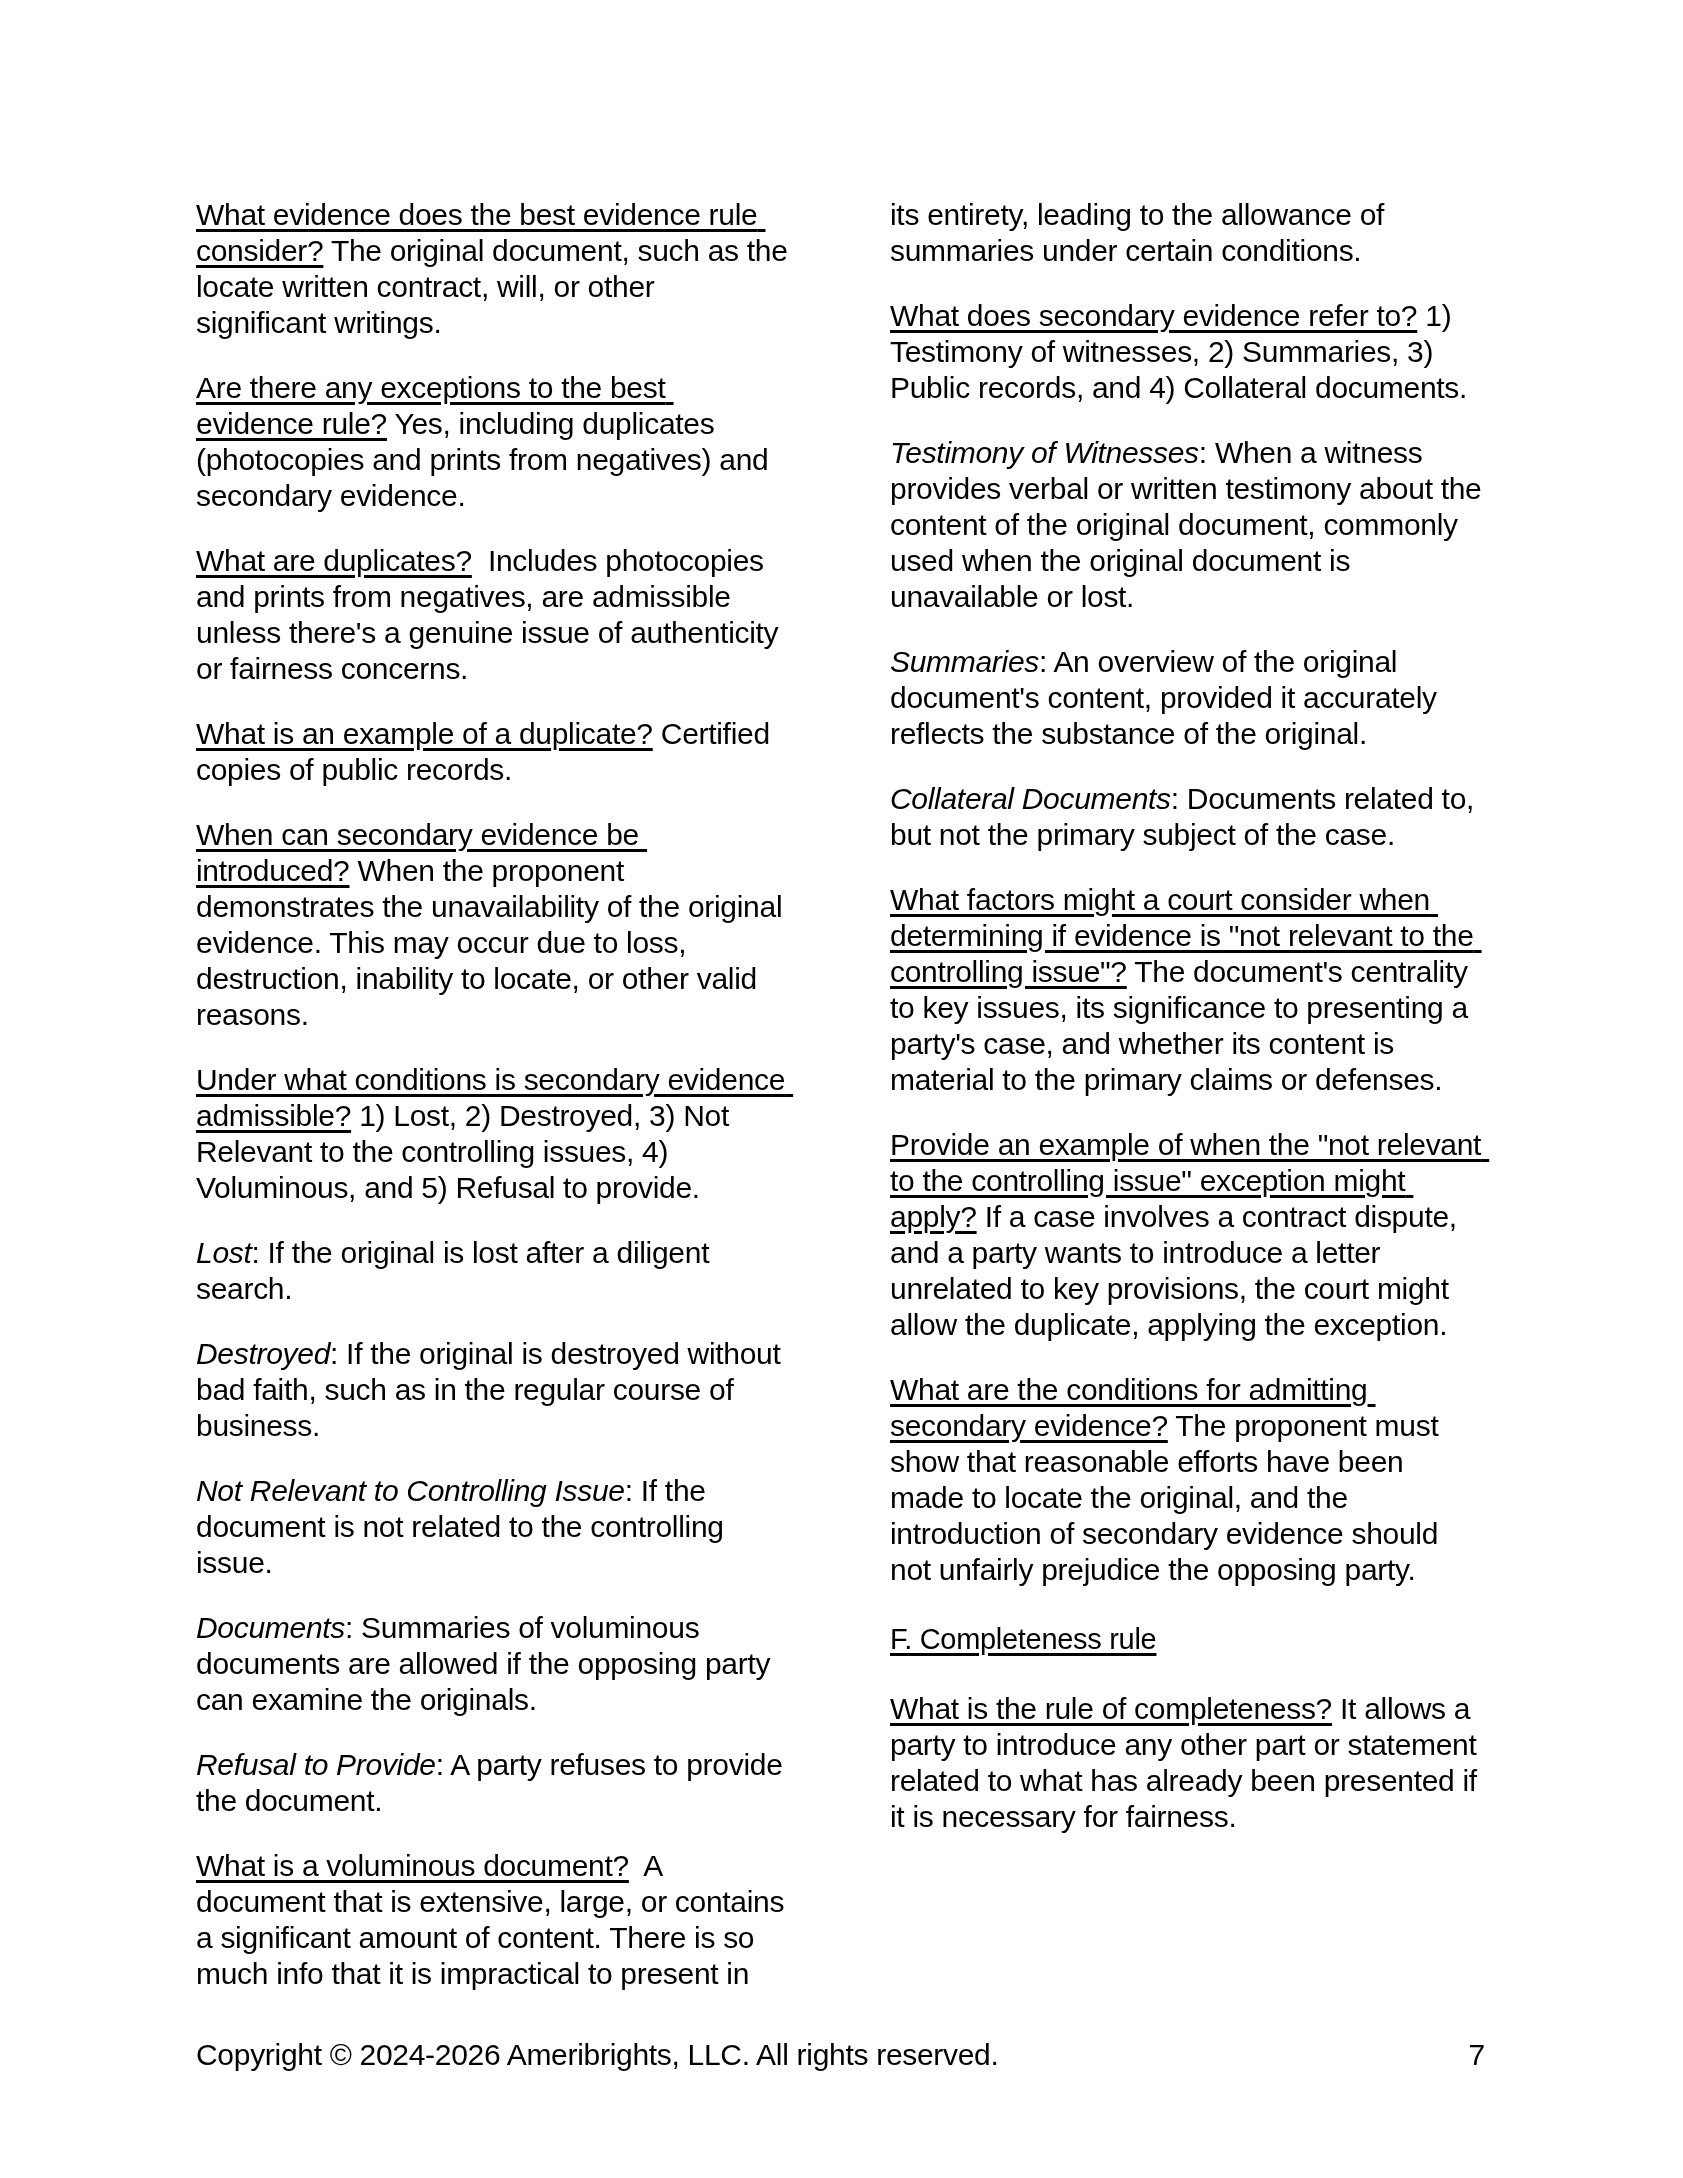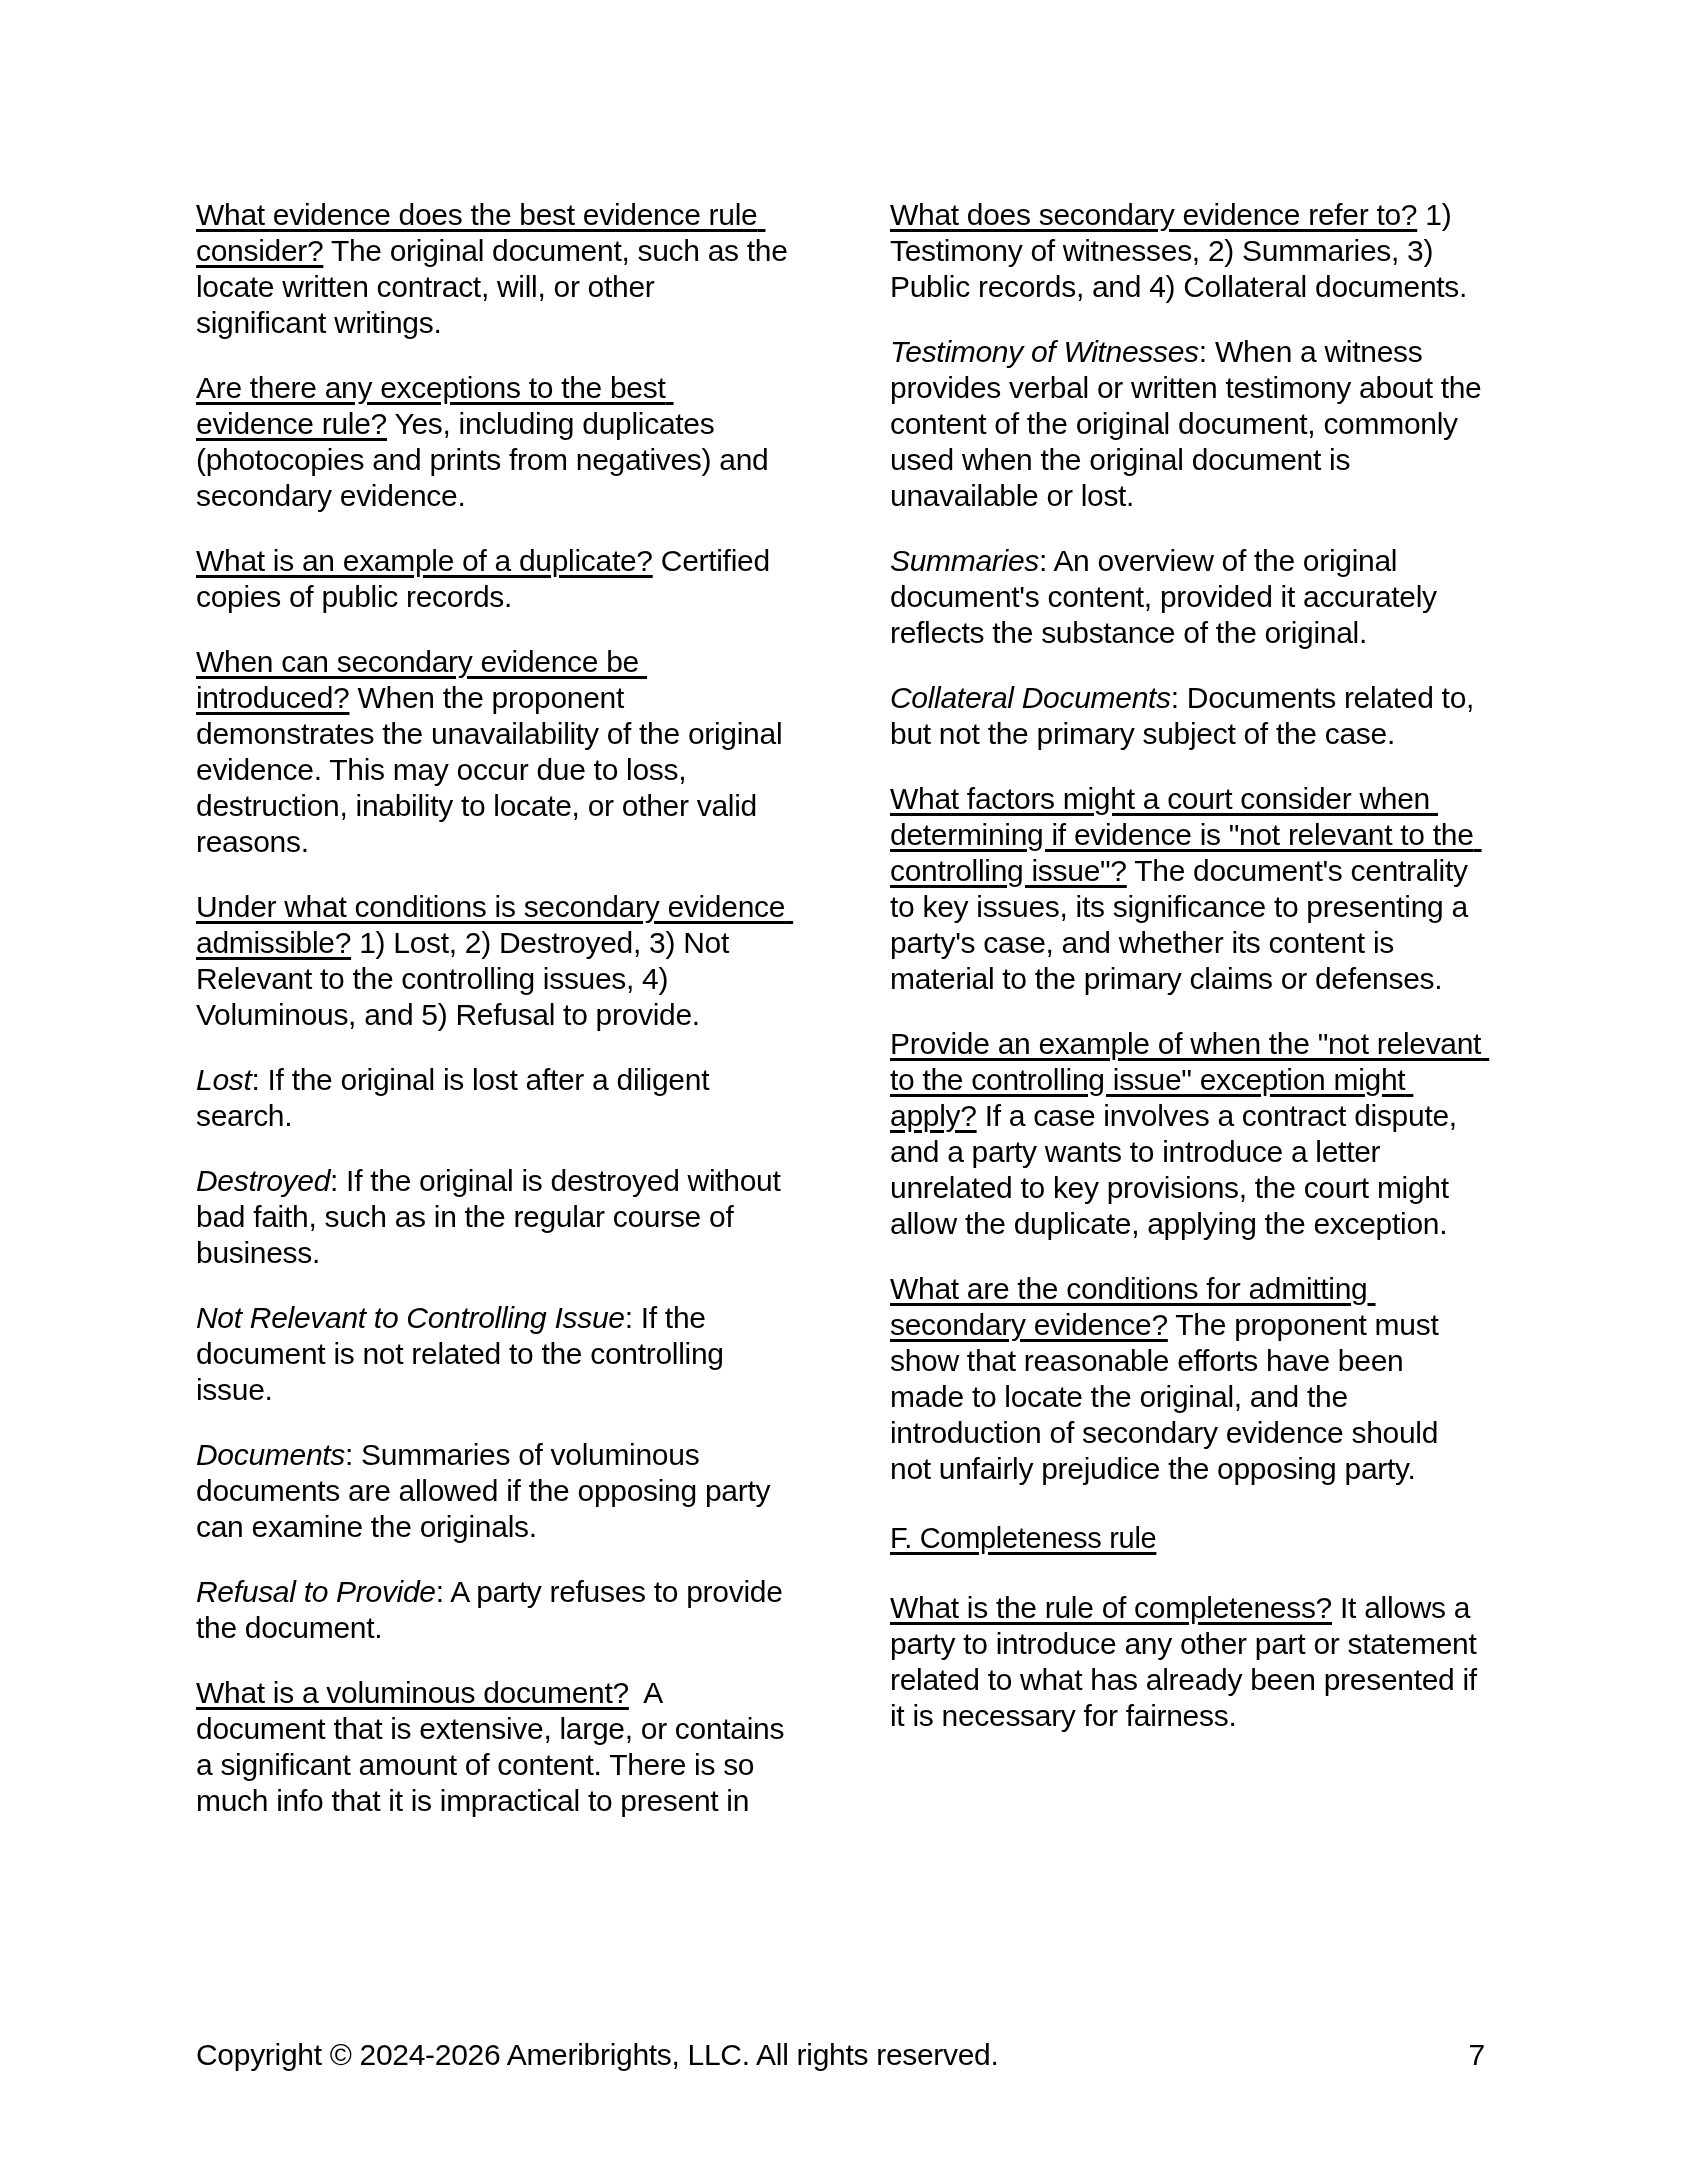--- a/index.html
+++ b/index.html
@@ -40,31 +40,33 @@
   }
 </style>
 </head>
 <body>
 
 <div class="page">
   <div class="content">
     <div class="col">
         <p class="para"><span class="seg-underline">What evidence does the best evidence rule consider?</span><span class="seg-regular"> The original document, such as the locate written contract, will, or other significant writings.</span></p>
         <p class="para"><span class="seg-underline">Are there any exceptions to the best evidence rule?</span><span class="seg-regular"> Yes, including duplicates (photocopies and prints from negatives) and secondary evidence.</span></p>
+        <p class="para"><span class="seg-underline">What are duplicates?</span><span class="seg-regular">  Includes photocopies and prints from negatives, are admissible unless there's a genuine issue of authenticity or fairness concerns.</span></p>
         <p class="para"><span class="seg-underline">What is an example of a duplicate?</span><span class="seg-regular"> Certified copies of public records.</span></p>
         <p class="para"><span class="seg-underline">When can secondary evidence be introduced?</span><span class="seg-regular"> When the proponent demonstrates the unavailability of the original evidence. This may occur due to loss, destruction, inability to locate, or other valid reasons.</span></p>
         <p class="para"><span class="seg-underline">Under what conditions is secondary evidence admissible?</span><span class="seg-regular"> 1) Lost, 2) Destroyed, 3) Not Relevant to the controlling issues, 4) Voluminous, and 5) Refusal to provide.</span></p>
         <p class="para"><span class="seg-italic">Lost</span><span class="seg-regular">: If the original is lost after a diligent search.</span></p>
         <p class="para"><span class="seg-italic">Destroyed</span><span class="seg-regular">: If the original is destroyed without bad faith, such as in the regular course of business.</span></p>
         <p class="para"><span class="seg-italic">Not Relevant to Controlling Issue</span><span class="seg-regular">: If the document is not related to the controlling issue.</span></p>
         <p class="para"><span class="seg-italic">Documents</span><span class="seg-regular">: Summaries of voluminous documents are allowed if the opposing party can examine the originals.</span></p>
         <p class="para"><span class="seg-italic">Refusal to Provide</span><span class="seg-regular">: A party refuses to provide the document.</span></p>
         <p class="para"><span class="seg-underline">What is a voluminous document?</span><span class="seg-regular">  A document that is extensive, large, or contains a significant amount of content. There is so much info that it is impractical to present in</span></p>
       </div>
     <div class="col">
+        <p class="para"><span class="seg-regular">its entirety, leading to the allowance of summaries under certain conditions.</span></p>
         <p class="para"><span class="seg-underline">What does secondary evidence refer to?</span><span class="seg-regular"> 1) Testimony of witnesses, 2) Summaries, 3) Public records, and 4) Collateral documents.</span></p>
         <p class="para"><span class="seg-italic">Testimony of Witnesses</span><span class="seg-regular">: When a witness provides verbal or written testimony about the content of the original document, commonly used when the original document is unavailable or lost.</span></p>
         <p class="para"><span class="seg-italic">Summaries</span><span class="seg-regular">: An overview of the original document's content, provided it accurately reflects the substance of the original.</span></p>
         <p class="para"><span class="seg-italic">Collateral Documents</span><span class="seg-regular">: Documents related to, but not the primary subject of the case.</span></p>
         <p class="para"><span class="seg-underline">What factors might a court consider when determining if evidence is "not relevant to the controlling issue"?</span><span class="seg-regular"> The document's centrality to key issues, its significance to presenting a party's case, and whether its content is material to the primary claims or defenses.</span></p>
         <p class="para"><span class="seg-underline">Provide an example of when the "not relevant to the controlling issue" exception might apply?</span><span class="seg-regular"> If a case involves a contract dispute, and a party wants to introduce a letter unrelated to key provisions, the court might allow the duplicate, applying the exception.</span></p>
         <p class="para"><span class="seg-underline">What are the conditions for admitting secondary evidence?</span><span class="seg-regular"> The proponent must show that reasonable efforts have been made to locate the original, and the introduction of secondary evidence should not unfairly prejudice the opposing party.</span></p>
         <p class="heading"><span class="seg-underline">F. Completeness rule</span></p>
         <p class="para"><span class="seg-underline">What is the rule of completeness?</span><span class="seg-regular"> It allows a party to introduce any other part or statement related to what has already been presented if it is necessary for fairness.</span></p>
       </div>

